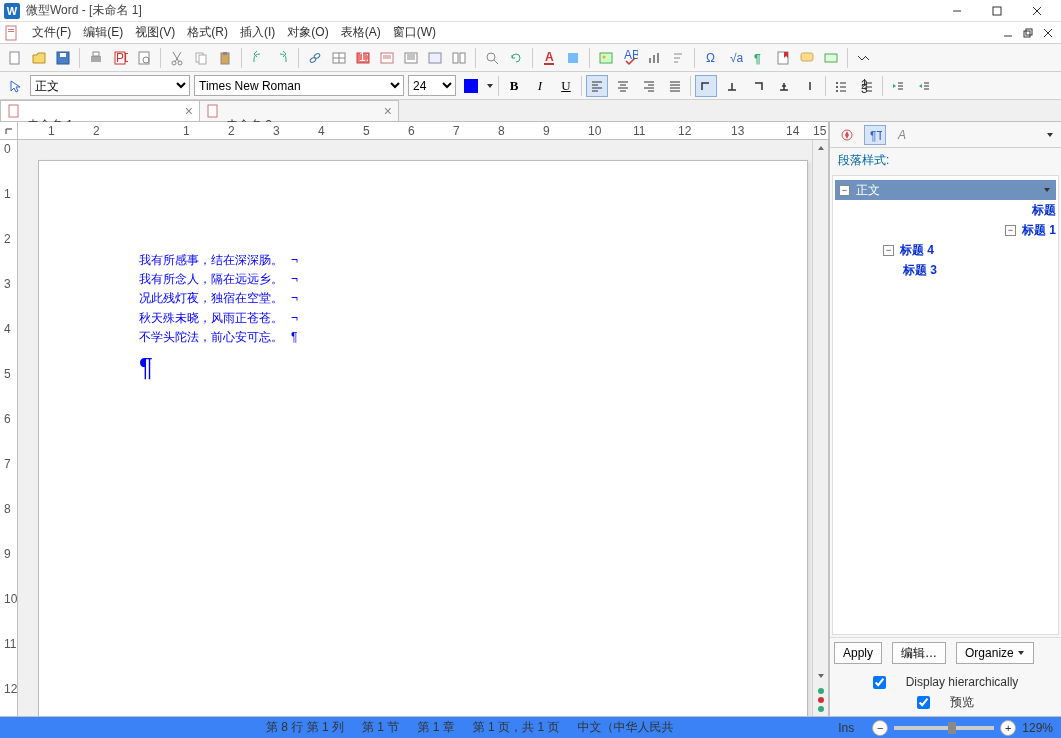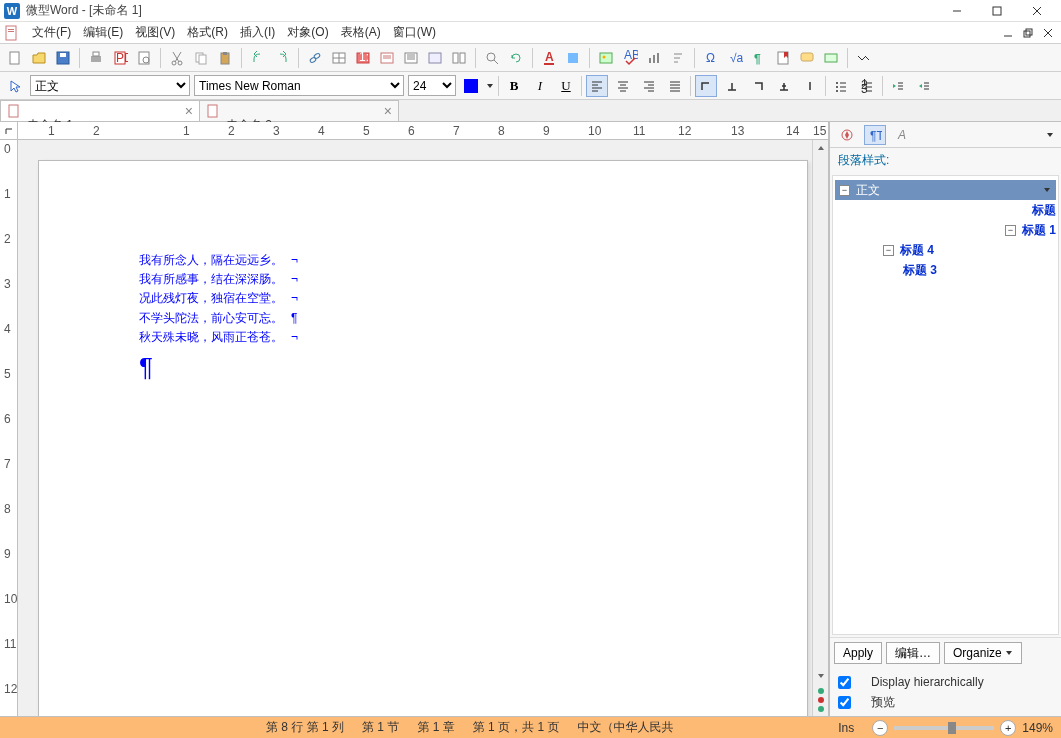--- a/index.html
+++ b/index.html
@@ -54,27 +54,27 @@
 .style-tree { flex: 1; background: #fff; margin: 2px; border: 1px solid #ddd; padding: 4px 2px; font-size: 12px; }
 .tree-row { display: flex; align-items: center; height: 20px; padding-left: 4px; }
 .tree-row .toggle { width: 11px; height: 11px; border: 1px solid #888; display: flex; align-items: center; justify-content: center; font-size: 9px; line-height: 1; margin-right: 6px; background: #fff; color: #333; }
 .tree-row.selected { background: #6f91bd; color: #fff; }
 .tree-row .label { color: #0730d0; font-weight: bold; }
 .tree-row.selected .label { color: #fff; }
 .tree-root .label { color: #fff; font-weight: normal; }
 .indent-1 { padding-left: 28px; justify-content: flex-end; }
 .indent-2 { padding-left: 48px; }
 .indent-3 { padding-left: 68px; }
-.panel-footer { padding: 4px; display: flex; gap: 4px; border-top: 1px solid #ddd; }
+.panel-footer { padding: 4px; display: flex; gap: 10px; border-top: 1px solid #ddd; }
 .panel-footer button, .panel-footer .dd { height: 22px; border: 1px solid #aaa; background: #fdfdfd; padding: 0 8px; font-size: 12px; }
 .panel-checks { padding: 4px 8px; }
-.panel-checks label { display: flex; align-items: center; gap: 20px; height: 20px; color: #333; }
+.panel-checks label { display: flex; align-items: center; gap: 20px; height: 20px; color: #333; justify-content: center; }
 .panel-show { display: flex; align-items: center; padding: 4px 8px; gap: 6px; }
 .panel-show select { flex: 1; height: 20px; border: 1px solid #aaa; }
-.statusbar { height: 22px; background: #fdba74; border-top: 1px solid #c0c0c0; display: flex; align-items: center; padding: 0 8px; gap: 18px; color: #333; }
+.statusbar { height: 22px; background: #3b82f6; border-top: 1px solid #c0c0c0; display: flex; align-items: center; padding: 0 8px; gap: 18px; color: #333; }
 .statusbar .spacer { flex: 1; }
 .statusbar .zoom { display: flex; align-items: center; gap: 6px; }
 .statusbar .zoom .zbtn { width: 16px; height: 16px; border: 1px solid #aaa; border-radius: 8px; display: flex; align-items: center; justify-content: center; font-size: 11px; background: #fff; }
 .statusbar .zoom .slider { width: 100px; height: 4px; background: #ccc; position: relative; }
 .statusbar .zoom .slider .thumb { position: absolute; width: 8px; height: 12px; background: #888; top: -4px; left: 54px; }
 svg { display: block; }
 .sel-arrow { width: 8px; height: 8px; display: inline-block; }
 .vscroll { width: 16px; background: #f0f0f0; border-left: 1px solid #d0d0d0; display: flex; flex-direction: column; }
 .vscroll .arrow { height:16px; display:flex; align-items:center; justify-content:center; }
 .vscroll .track { flex:1; position:relative; }
@@ -532,25 +532,25 @@
           <span class="tick" style="top: 317px;">7</span>
           <span class="tick" style="top: 362px;">8</span>
           <span class="tick" style="top: 407px;">9</span>
           <span class="tick" style="top: 452px;">10</span>
           <span class="tick" style="top: 497px;">11</span>
           <span class="tick" style="top: 542px;">12</span>
         </div>
       <div class="page-container">
         <div class="page">
           <div class="doc-text" id="doctext">
+              <div>我有所感事，结在深深肠。<span class="nl-mark">¬</span></div>
               <div>我有所念人，隔在远远乡。<span class="nl-mark">¬</span></div>
-              <div>我有所感事，结在深深肠。<span class="nl-mark">¬</span></div>
               <div>况此残灯夜，独宿在空堂。<span class="nl-mark">¬</span></div>
+              <div>秋天殊未晓，风雨正苍苍。<span class="nl-mark">¬</span></div>
               <div>不学头陀法，前心安可忘。<span class="nl-mark">¶</span></div>
-              <div>秋天殊未晓，风雨正苍苍。<span class="nl-mark">¬</span></div>
               <div><span class="pilcrow">¶</span></div>
             </div>
         </div>
       </div>
       <div class="vscroll">
         <div class="arrow">
             <svg width="8" height="8">
               <path d="M4 2 L7 6 L1 6 Z" fill="#666"></path>
             </svg>
           </div>
@@ -649,15 +649,15 @@
   <span>第 1 页，共 1 页</span>
   <span>中文（中华人民共</span>
   <span class="spacer"></span>
   <span>Ins</span>
   <div class="zoom">
     <div class="zbtn">−</div>
     <div class="slider">
         <div class="thumb"></div>
       </div>
     <div class="zbtn">+</div>
-    <span>149%</span>
+    <span>129%</span>
   </div>
 </div>
 
 </body></html>

